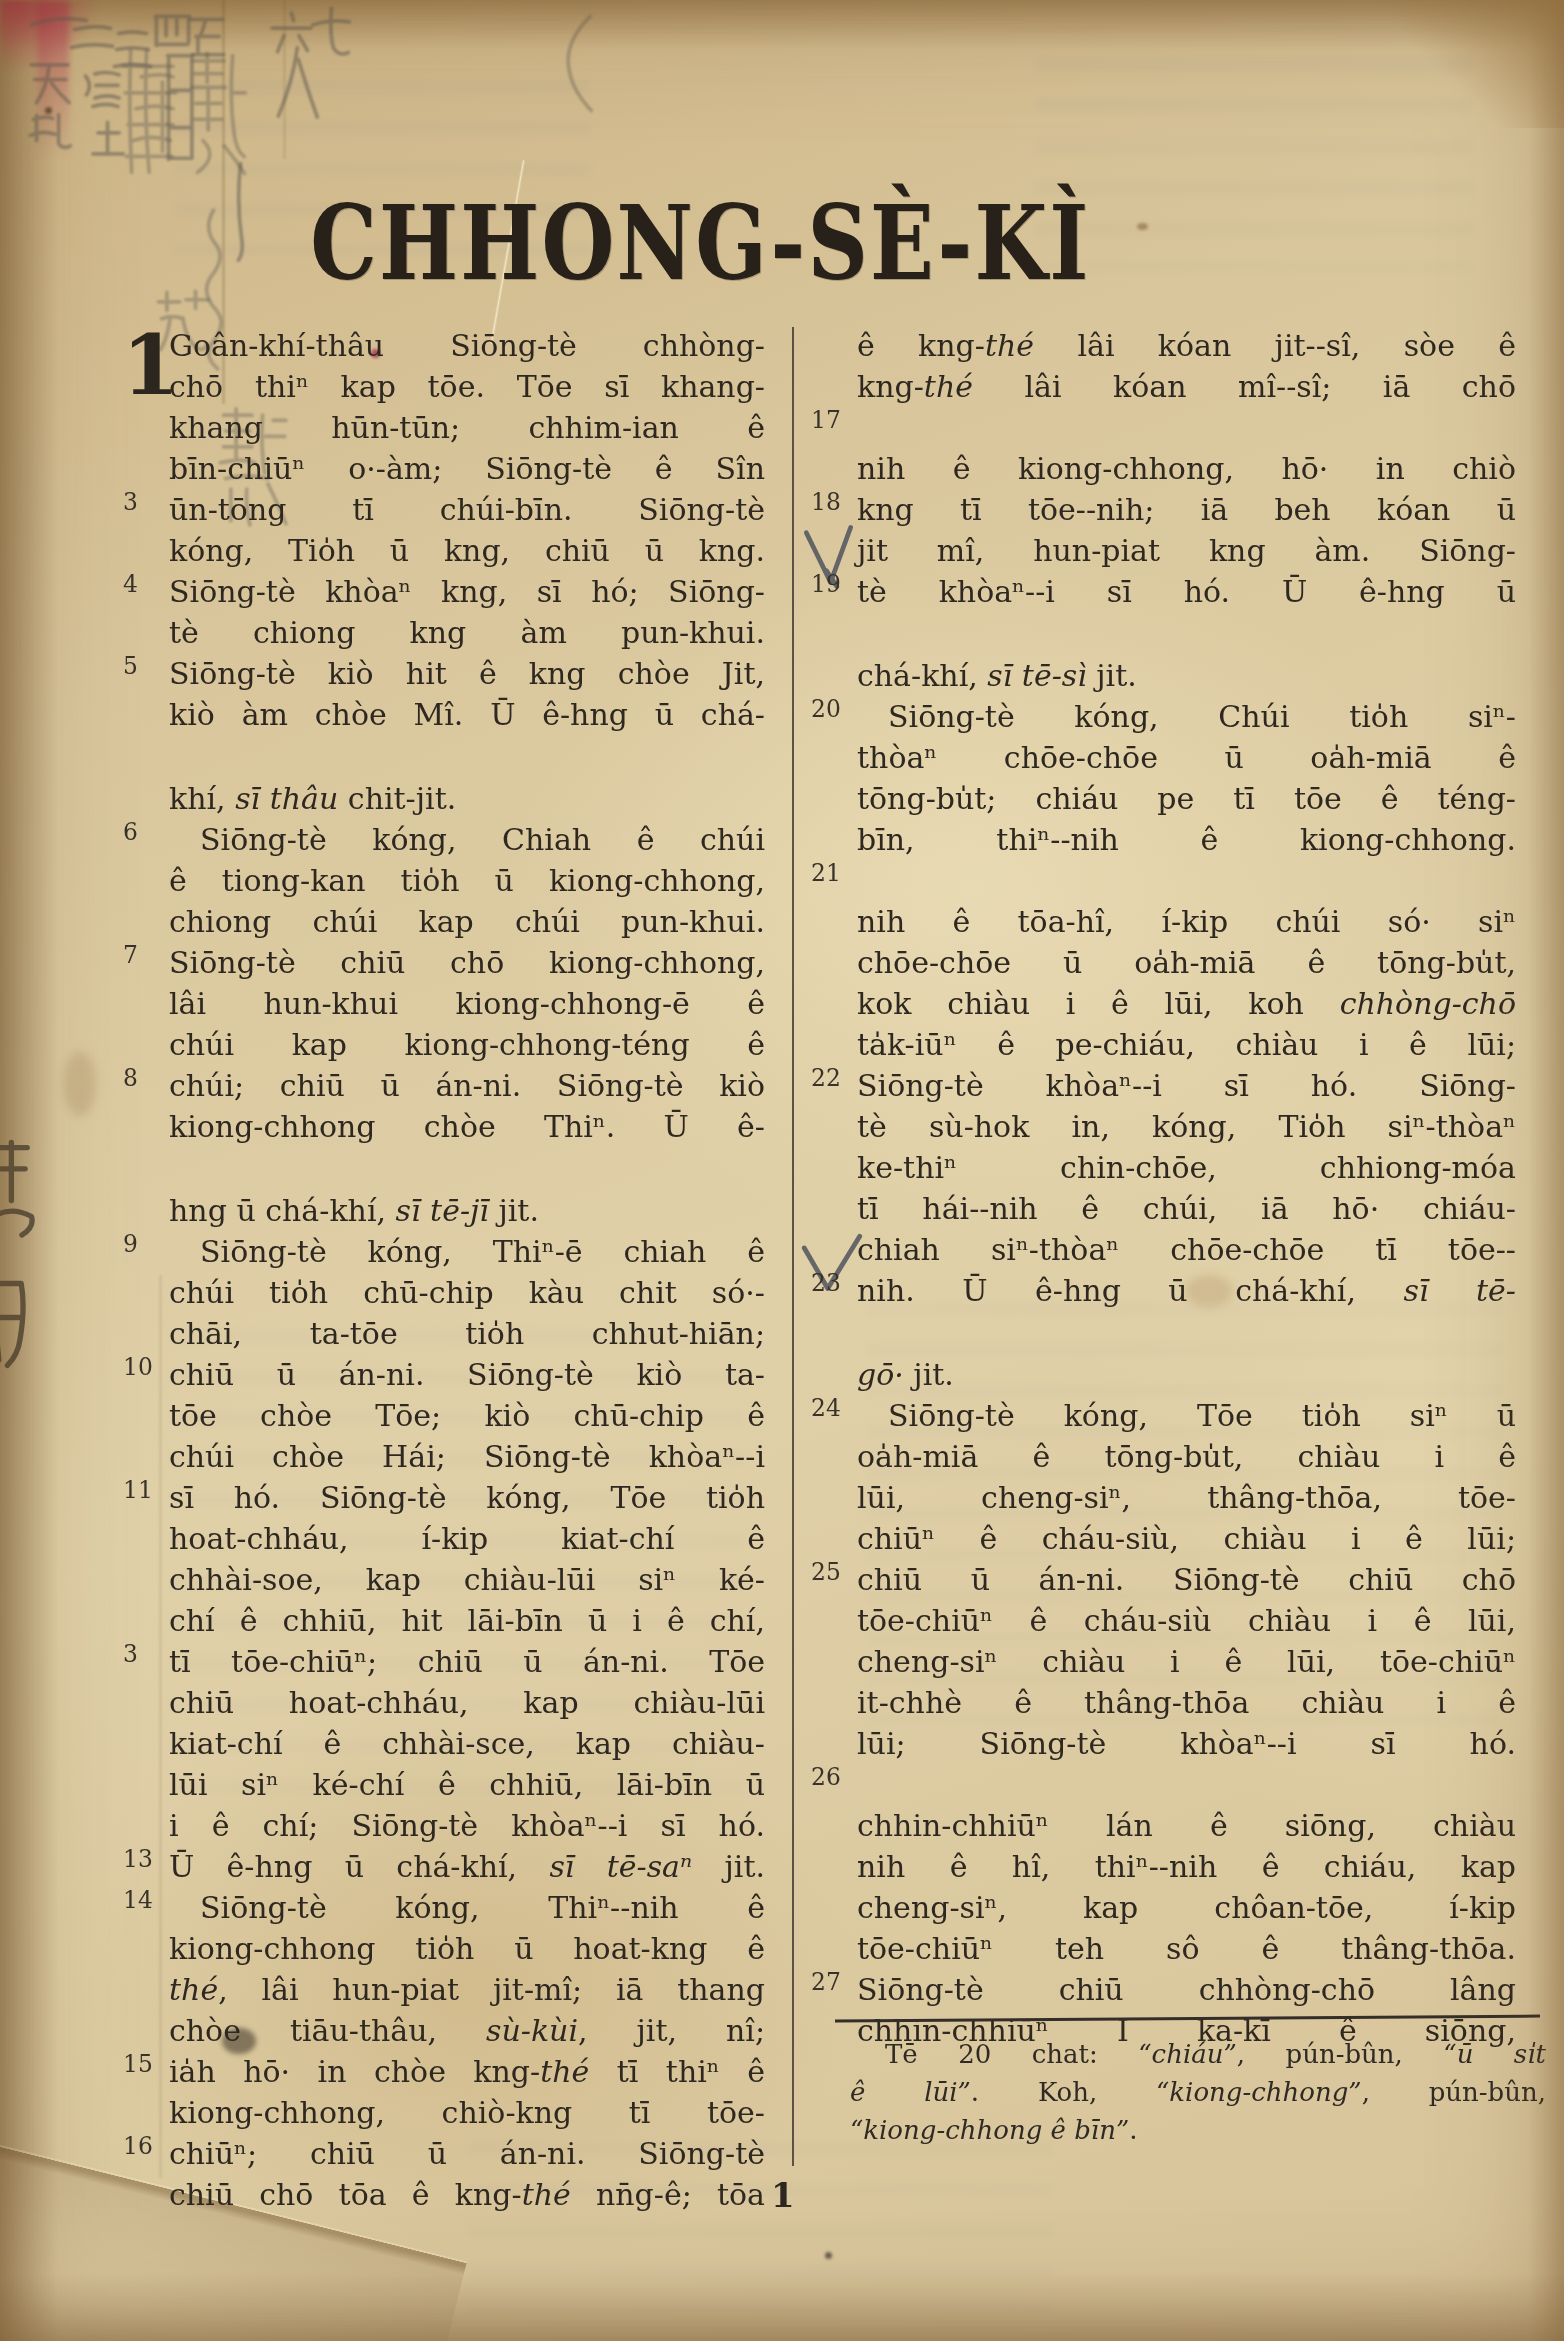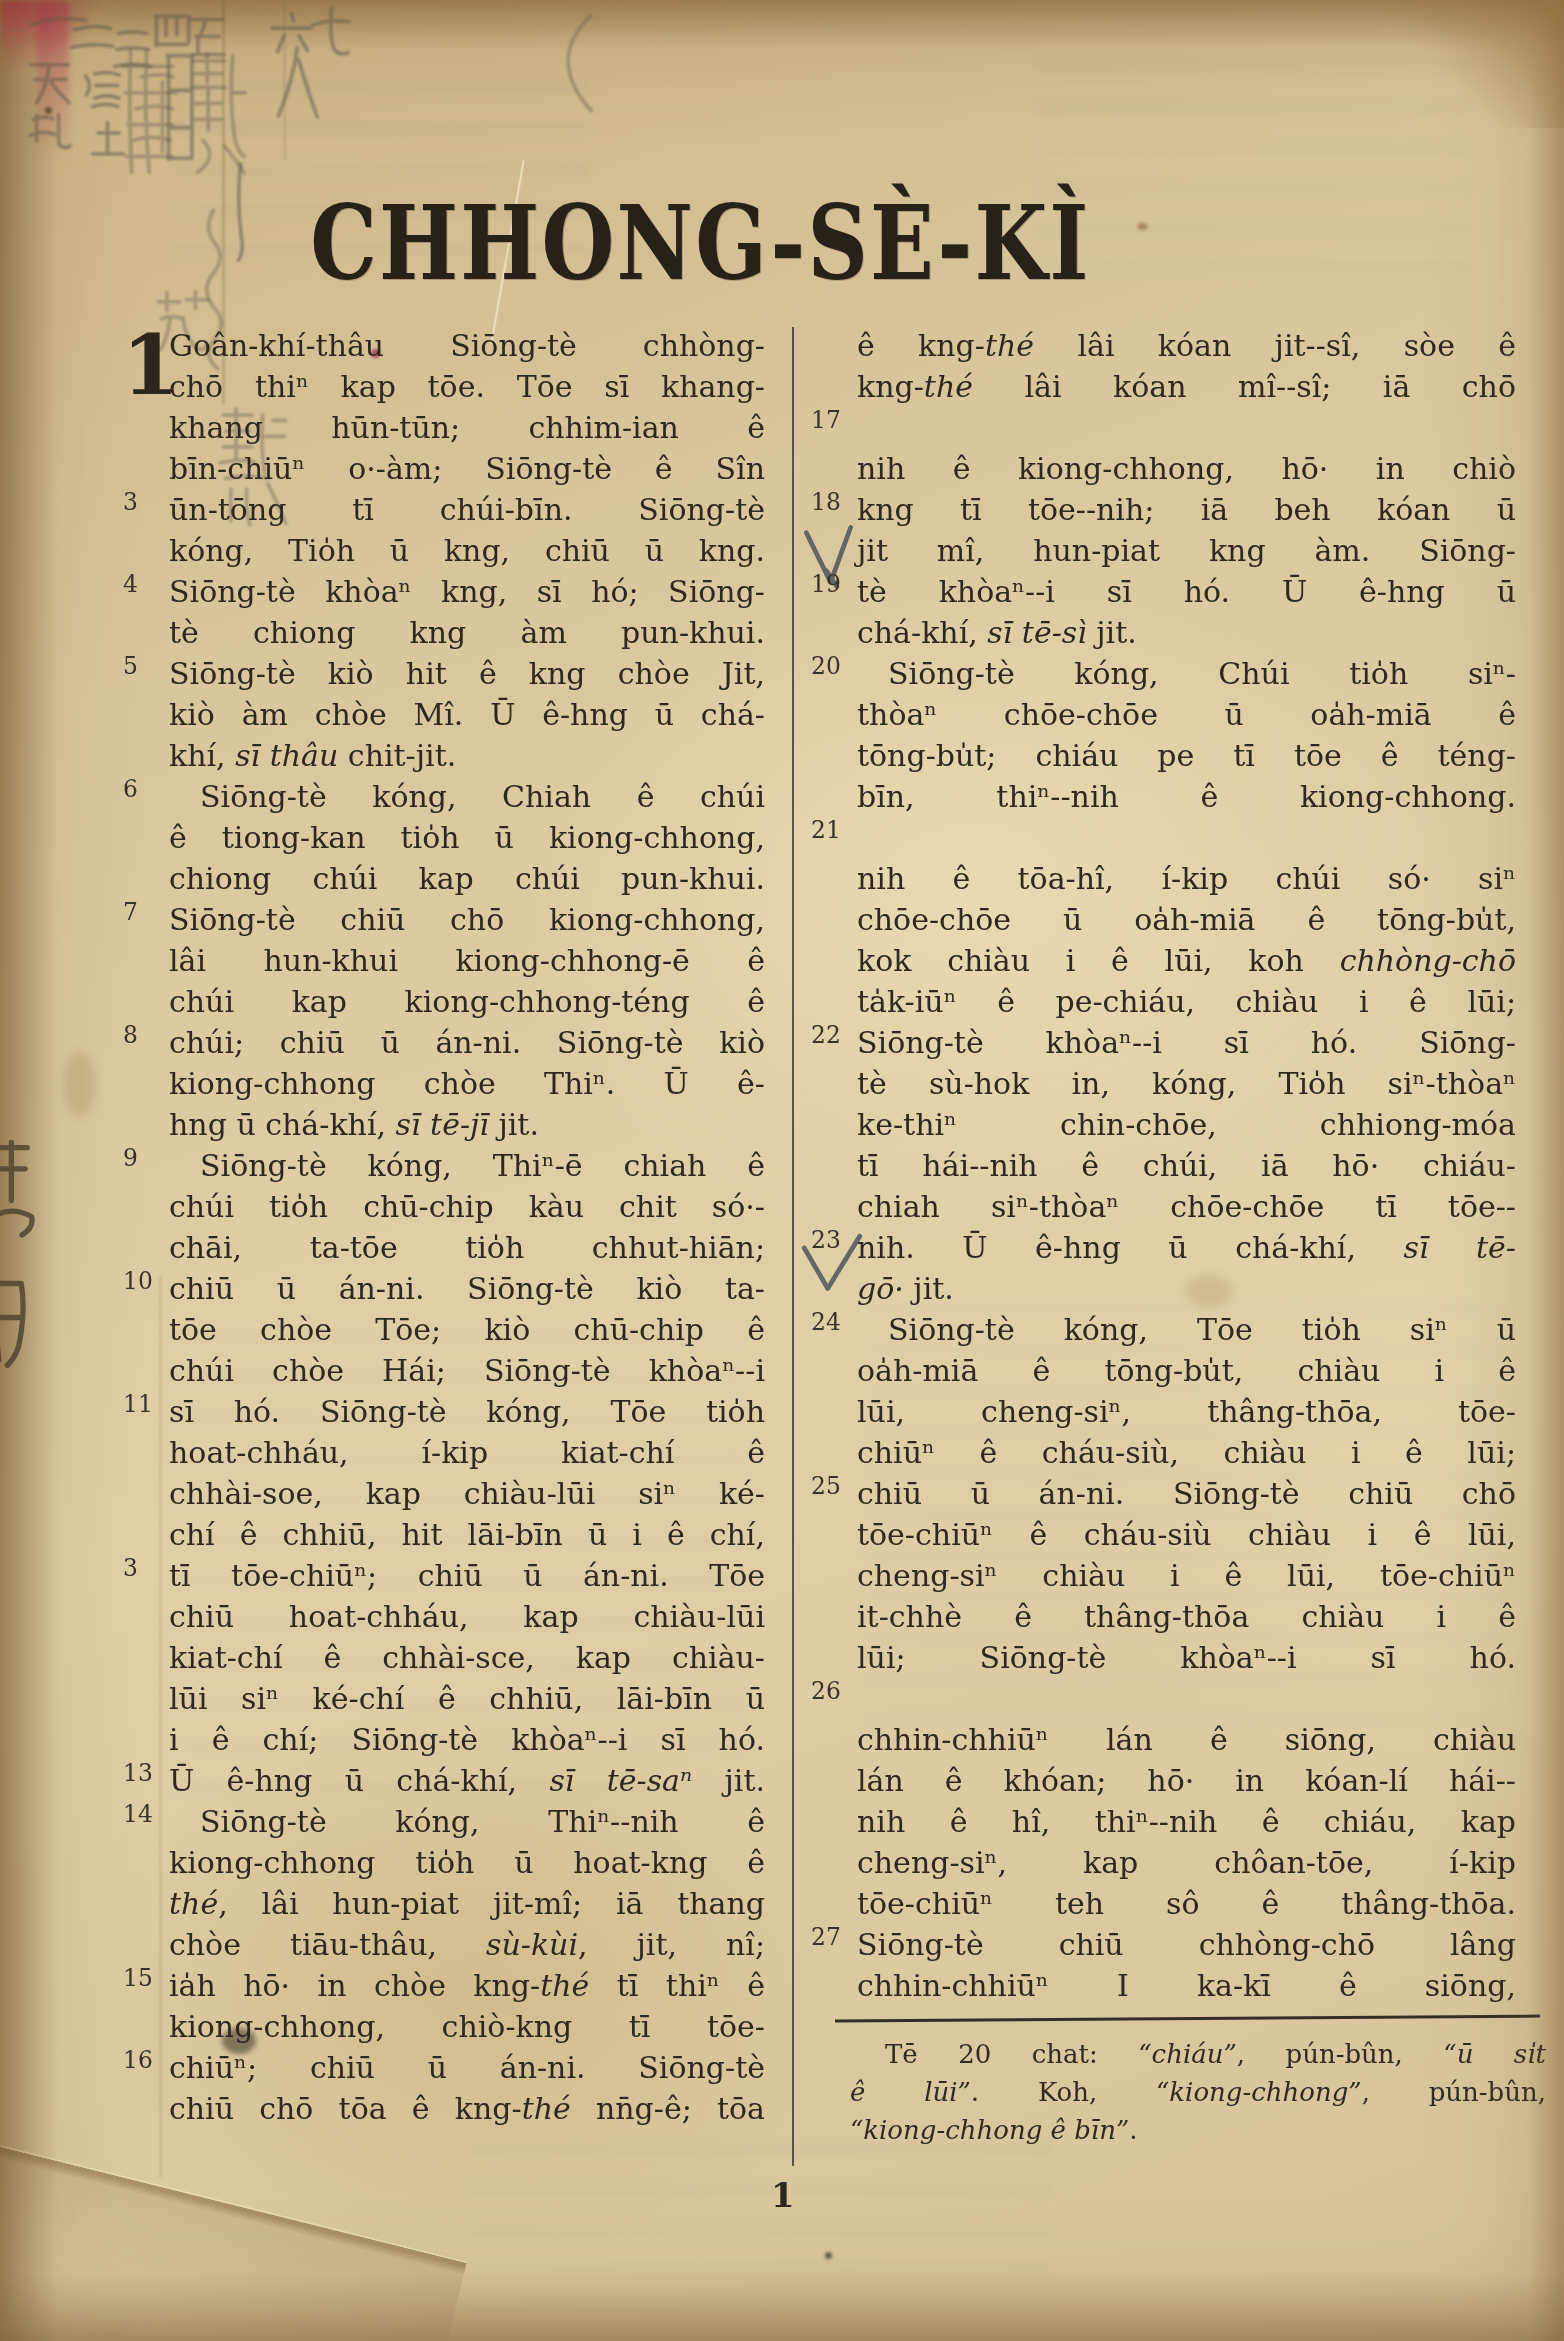--- a/index.html
+++ b/index.html
@@ -42,21 +42,21 @@
   
   #title{position:absolute;left:229px;top:183px;width:903px;text-align:center;
     font-size:102px;font-weight:bold;letter-spacing:2.7px;color:#27211a;
     transform:scaleX(.82);transform-origin:center;white-space:nowrap;
     text-shadow:1.1px 1.1px 0.5px rgba(40,32,22,.25);}
   .col{position:absolute;top:325px;}
   #leftcol{left:169px;width:596px;}
   #rightcol{left:857px;width:659px;}
   .bline{position:relative;height:41px;line-height:41px;font-size:30px;
     text-align:justify;text-align-last:justify;white-space:nowrap;}
-  .bline.endl{text-align-last:left;}
+  .bline.endl{text-align-last:left;margin-top:43px;}
   .bline.ind{text-indent:31px;}
   .bline i{font-style:italic;}
   .vnum{position:absolute;left:-46px;top:2.1px;width:39px;font-size:23.4px;line-height:1;
     text-align:left;text-align-last:left;color:#38322a;text-indent:0;}
   .vnum.big{font-size:82px;top:-1.1px;left:-47px;font-weight:bold;color:#2c261f;}
   #divider{position:absolute;left:792px;top:327px;width:2.1px;height:1839px;background:#453d33;opacity:.85;}
   #fnrule{position:absolute;left:835px;top:2017px;width:705px;height:3.2px;background:#332e27;transform:rotate(-.4deg);}
   #footnote{position:absolute;left:850px;top:2035px;width:696px;font-size:26px;color:#2f2a23;}
   .fline{line-height:38px;text-align:justify;text-align-last:justify;white-space:nowrap;}
   .fline:first-child{text-indent:35px;}
@@ -343,21 +343,20 @@
       <div class="bline"><span>oa̍h-miā ê tōng-bu̍t, chiàu i ê</span></div>
       <div class="bline"><span>lūi, cheng-siⁿ, thâng-thōa, tōe-</span></div>
       <div class="bline"><span>chiūⁿ ê cháu-siù, chiàu i ê lūi;</span></div>
       <div class="bline"><span class="vnum">25</span><span>chiū ū án-ni.  Siōng-tè chiū chō</span></div>
       <div class="bline"><span>tōe-chiūⁿ ê cháu-siù chiàu i ê lūi,</span></div>
       <div class="bline"><span>cheng-siⁿ chiàu i ê lūi, tōe-chiūⁿ</span></div>
       <div class="bline"><span>it-chhè ê thâng-thōa chiàu i ê</span></div>
       <div class="bline"><span>lūi;  Siōng-tè khòaⁿ--i sī hó.</span></div>
       <div class="bline"><span class="vnum">26</span></div>
       <div class="bline"><span>chhin-chhiūⁿ lán ê siōng, chiàu</span></div>
-      <div class="bline"><span>lán ê khóan; hō· in kóan-lí hái--</span></div>
       <div class="bline"><span>nih ê hî, thiⁿ--nih ê chiáu, kap</span></div>
       <div class="bline"><span>cheng-siⁿ, kap chôan-tōe, í-kip</span></div>
       <div class="bline"><span>tōe-chiūⁿ teh sô ê thâng-thōa.</span></div>
       <div class="bline"><span class="vnum">27</span><span>Siōng-tè chiū chhòng-chō lâng</span></div>
       <div class="bline"><span>chhin-chhiūⁿ I ka-kī ê siōng,</span></div>
     </div>
 
   <div id="fnrule"></div>
   <div id="footnote">
       <div class="fline"><span>Tē 20 chat: </span><i>“chiáu”</i><span>, pún-bûn, </span><i>“ū si̍t</i></div>

